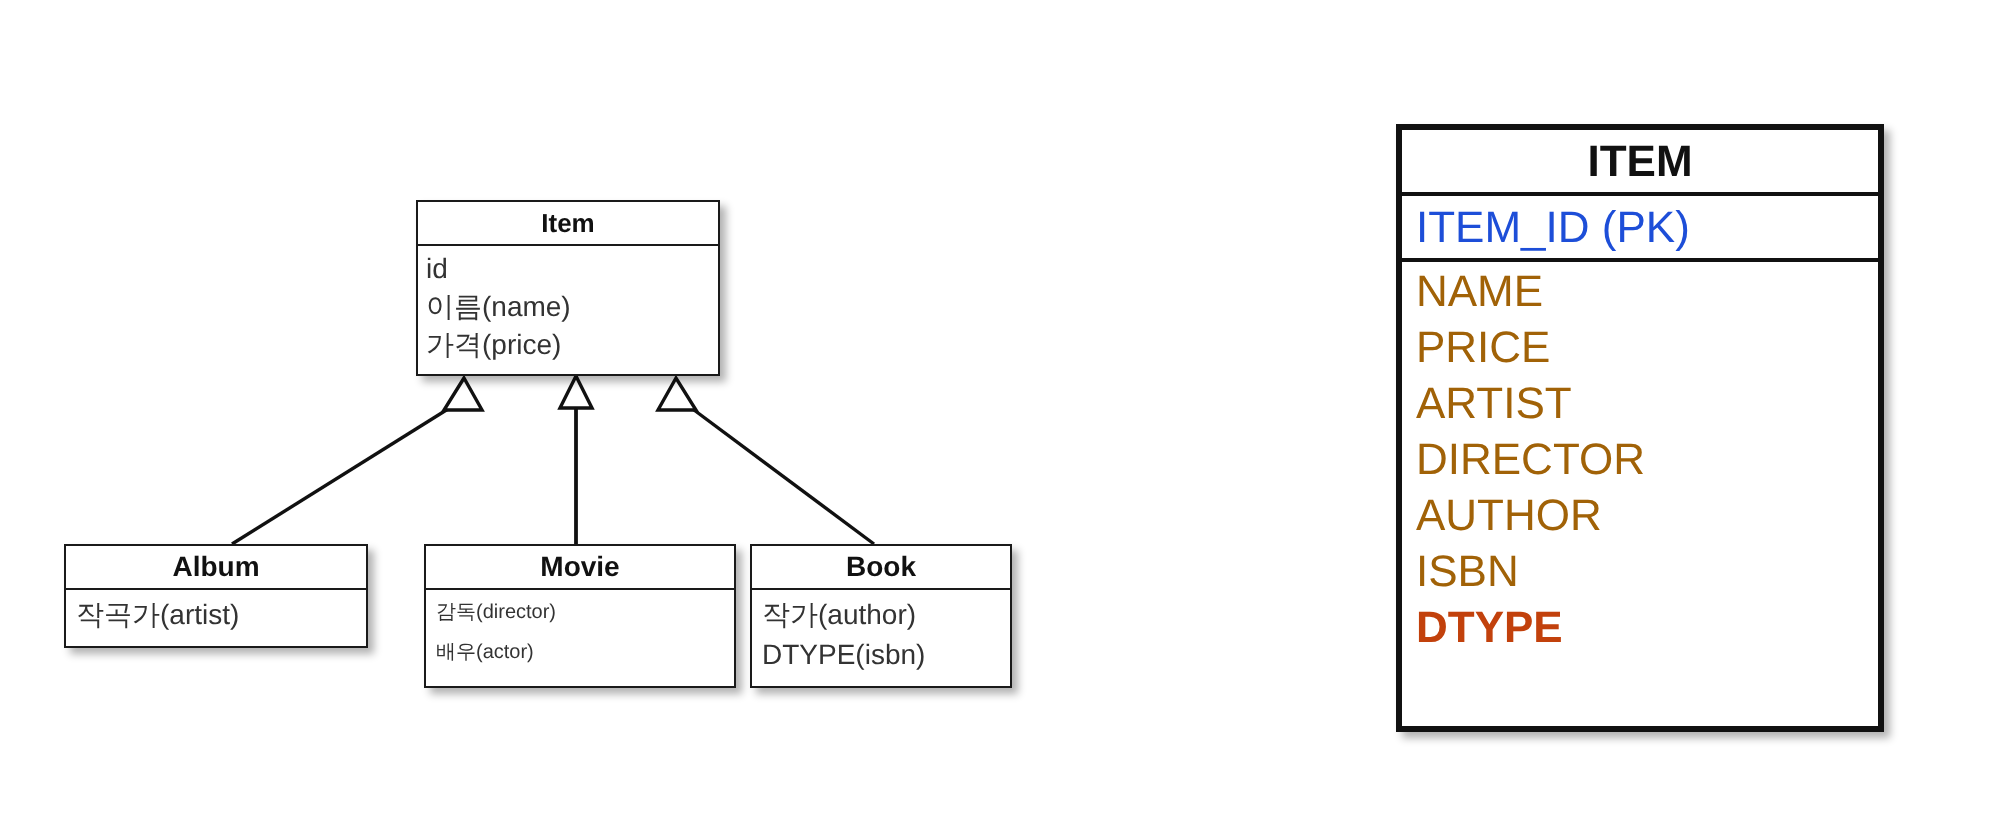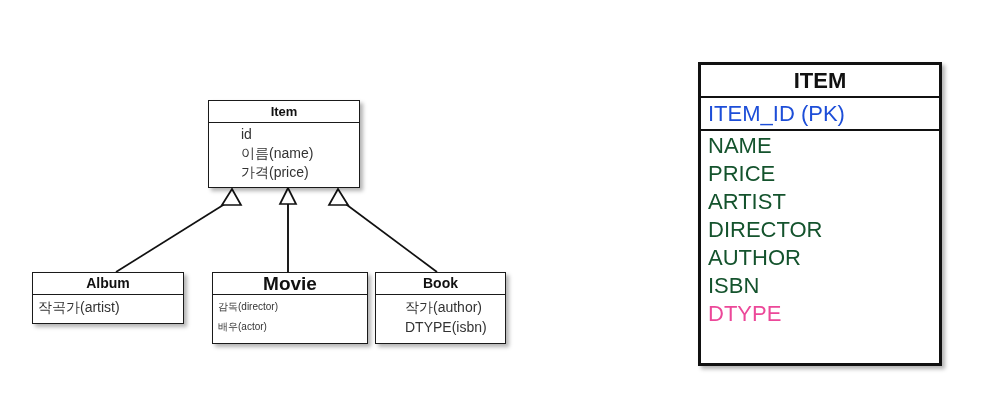--- a/index.html
+++ b/index.html
@@ -36,39 +36,39 @@
     color:#333;
   }
   .uml-attrs div{
     white-space:nowrap;
     overflow:hidden;
   }
 
   
   #box-item{left:208px;top:100px;width:152px;height:88px;}
   #box-item .uml-title{height:22px;line-height:21px;font-size:13px;}
-  #box-item .uml-attrs{padding:2px 0 0 4px;margin-left:28px;}
+  #box-item .uml-attrs{padding:2px 0 0 4px;}
   #box-item .uml-attrs div{font-size:14px;line-height:19px;}
 
   
   #box-album{left:32px;top:272px;width:152px;height:52px;}
   #box-album .uml-title{height:22px;line-height:21px;font-size:14px;}
   #box-album .uml-attrs{padding:2px 0 0 5px;}
   #box-album .uml-attrs div{font-size:14px;line-height:20px;}
 
   
   #box-movie{left:212px;top:272px;width:156px;height:72px;}
-  #box-movie .uml-title{height:22px;line-height:21px;font-size:19px;}
+  #box-movie .uml-title{height:22px;line-height:21px;font-size:14px;}
   #box-movie .uml-attrs{padding:2px 0 0 5px;}
   #box-movie .uml-attrs div{font-size:10px;line-height:20px;}
 
   
   #box-book{left:375px;top:272px;width:131px;height:72px;}
   #box-book .uml-title{height:22px;line-height:21px;font-size:14px;}
-  #box-book .uml-attrs{padding:2px 0 0 5px;margin-left:24px;}
+  #box-book .uml-attrs{padding:2px 0 0 5px;}
   #box-book .uml-attrs div{font-size:14px;line-height:20px;}
 
   
   #connectors{position:absolute;left:0;top:0;width:1001px;height:409px;z-index:2;}
 
   
   #db-table{
     position:absolute;
     left:698px;top:62px;
     width:244px;height:304px;
@@ -96,26 +96,26 @@
     box-sizing:border-box;
     white-space:nowrap;
   }
   #db-table .db-cols{
     padding:1px 0 0 7px;
     box-sizing:border-box;
   }
   #db-table .db-col{
     font-size:22px;
     line-height:28px;
-    color:#14532d;
+    color:#a16207;
     white-space:nowrap;
   }
   #db-table .db-col.bold{
-    font-weight:normal;
-    color:#ec4899;
+    font-weight:bold;
+    color:#c2410c;
   }
 </style>
 </head>
 <body>
 
 <div class="canvas">
 
   <svg id="connectors" viewBox="0 0 1001 409" xmlns="http://www.w3.org/2000/svg">
 
     <g>

